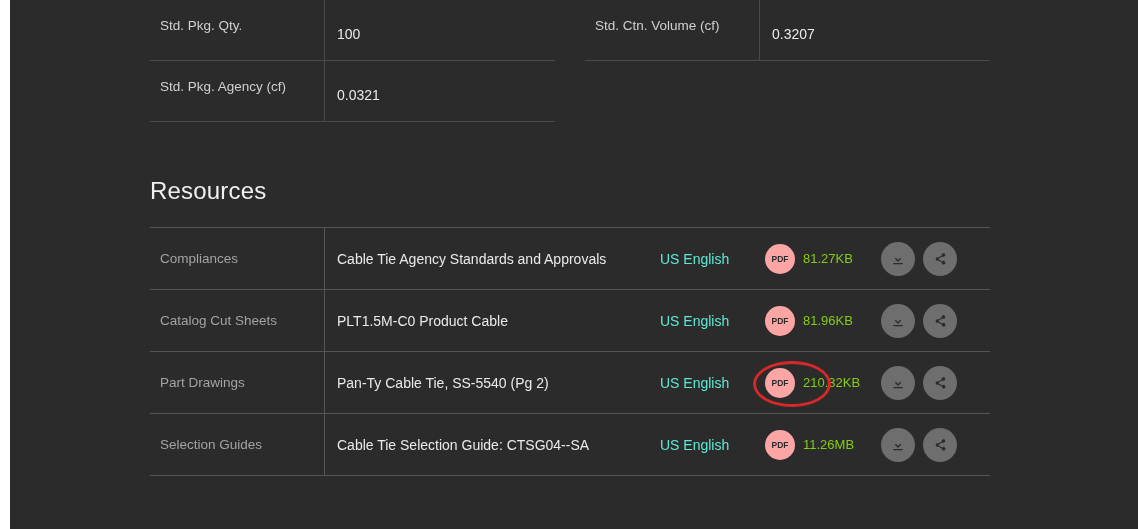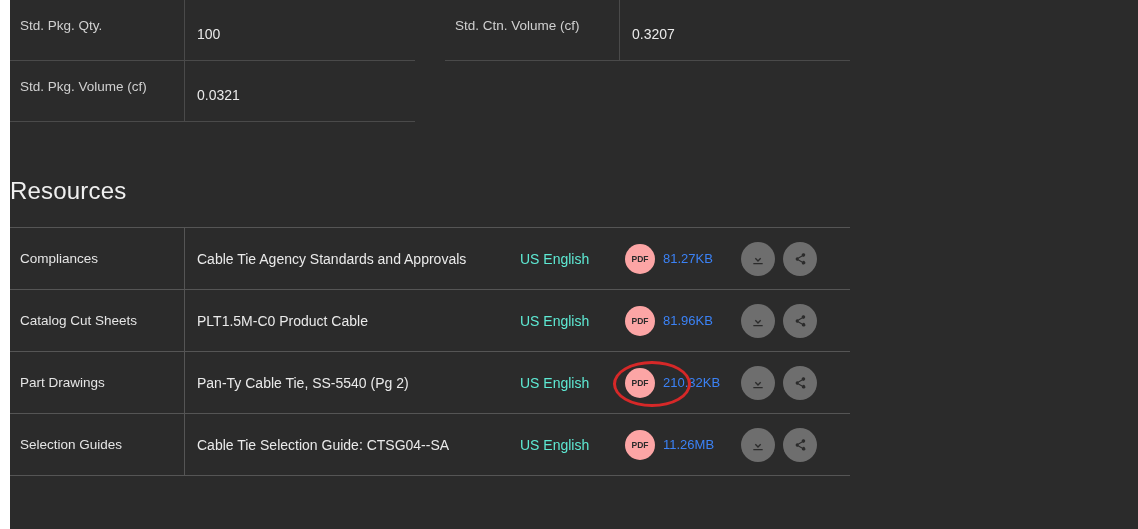--- a/index.html
+++ b/index.html
@@ -15,20 +15,21 @@
       position: absolute;
       left: 10px;
       right: 0;
       top: 0;
       bottom: 0;
       background: #2b2b2b;
       padding: 0 0 0 0;
     }
     .content {
       width: 980px;
+      margin-left: 140px;
     }
     
     .spec-area {
       display: flex;
       gap: 30px;
       align-items: flex-start;
     }
     .spec-col {
       flex: 1;
       max-width: 405px;
@@ -72,21 +73,21 @@
       position: relative;
     }
     .res-cat {
       width: 175px;
       padding: 0 10px 0 10px;
       border-right: 1px solid #555;
       height: 100%;
       display: flex;
       align-items: center;
       font-size: 13.5px;
-      color: #e5e5e5;
+      color: #a3a3a3;
     }
     .res-title {
       flex: 0 0 335px;
       padding: 0 10px 0 12px;
       color: #eaeaea;
     }
     .res-lang {
       flex: 0 0 105px;
       color: #5eead4;
     }
@@ -99,21 +100,21 @@
       font-size: 8.5px;
       font-weight: bold;
       display: flex;
       align-items: center;
       justify-content: center;
       margin-right: 8px;
     }
     .res-size {
       width: 72px;
       font-size: 13px;
-      color: #3b82f6;
+      color: #84cc16;
     }
     .res-actions {
       display: flex;
       gap: 8px;
       margin-left: 6px;
     }
     .act-btn {
       width: 34px;
       height: 34px;
       border-radius: 50%;
@@ -160,21 +161,21 @@
 <div class="page">
   <div class="content">
 
     <div class="spec-area">
       <div class="spec-col">
         <div class="spec-row">
           <div class="spec-label">Std. Pkg. Qty.</div>
           <div class="spec-value">100</div>
         </div>
         <div class="spec-row">
-          <div class="spec-label">Std. Pkg. Volume (cf)</div>
+          <div class="spec-label">Std. Pkg. Agency (cf)</div>
           <div class="spec-value">0.0321</div>
         </div>
       </div>
       <div class="spec-col">
         <div class="spec-row">
           <div class="spec-label">Std. Ctn. Volume (cf)</div>
           <div class="spec-value">0.3207</div>
         </div>
       </div>
     </div>

